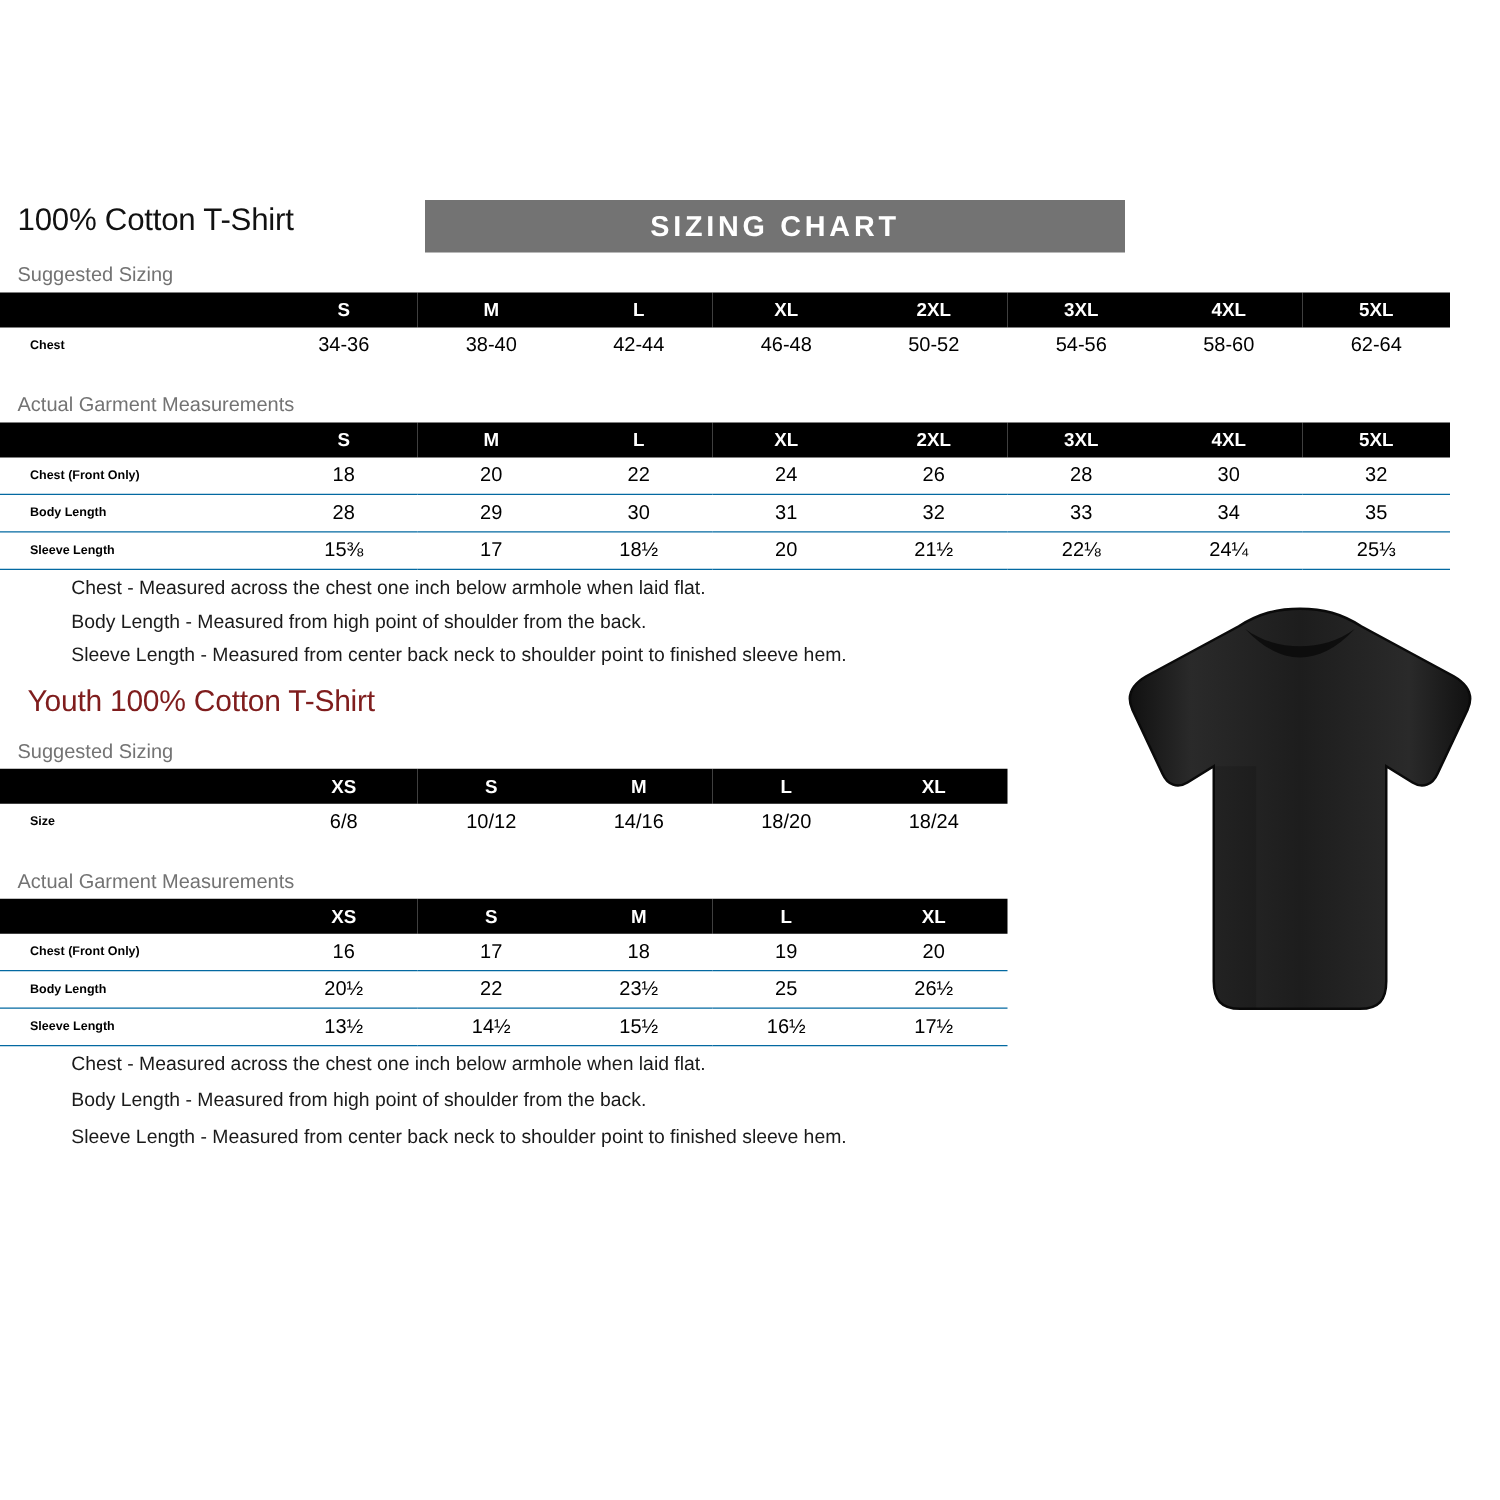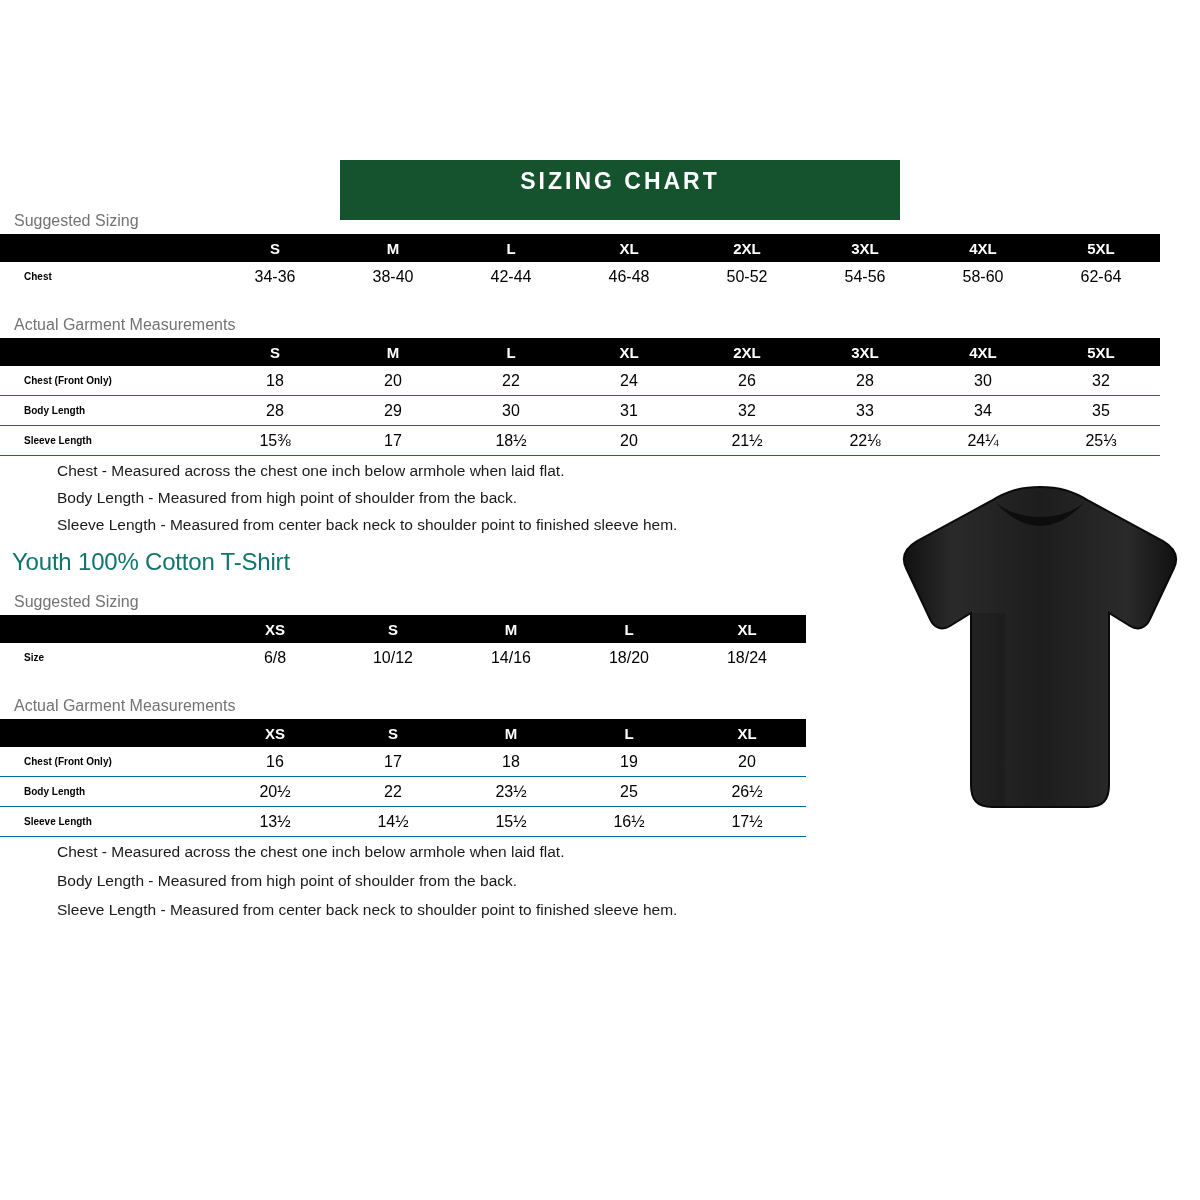--- a/index.html
+++ b/index.html
@@ -38,22 +38,22 @@
     font-size: 25px;
     letter-spacing: -0.2px;
     font-weight: 400;
     color: #111;
   }
   .sizing-banner {
     position: absolute;
     left: 340px;
     top: 0px;
     width: 560px;
-    height: 60px;
-    background: #14532d;
+    height: 42px;
+    background: #737373;
   }
   .sizing-banner span {
     position: absolute;
     left: 0; right: 0;
     top: 8px;
     text-align: center;
     color: #fff;
     font-weight: bold;
     font-size: 23px;
     letter-spacing: 3px;
@@ -114,43 +114,44 @@
     position: absolute;
     left: 20px;
     font-size: 15.5px;
     color: #1a1a1a;
     white-space: nowrap;
     margin-left: 37px;
   }
 
   .youth-title {
     position: absolute;
-    left: 12px;
+    left: 22px;
     top: 548px;
     font-size: 24px;
     font-weight: 400;
-    color: #0f766e;
+    color: #7f1d1d;
     letter-spacing: -0.2px;
   }
 
   
   .shirt {
     position: absolute;
     left: 895px;
     top: 485px;
     width: 290px;
     height: 330px;
   }
 </style>
 </head>
 <body>
 
 <div class="page">
 
   <div class="header-row">
+    <div class="main-title">100% Cotton T-Shirt</div>
     <div class="sizing-banner">
       <span>SIZING CHART</span>
     </div>
   </div>
 
   <div class="section-label" style="top:212px;">Suggested Sizing</div>
 
   <table class="sz adult" style="left:0px; top:234px; width:1140px;">
     <colgroup>
         <col class="c0">

